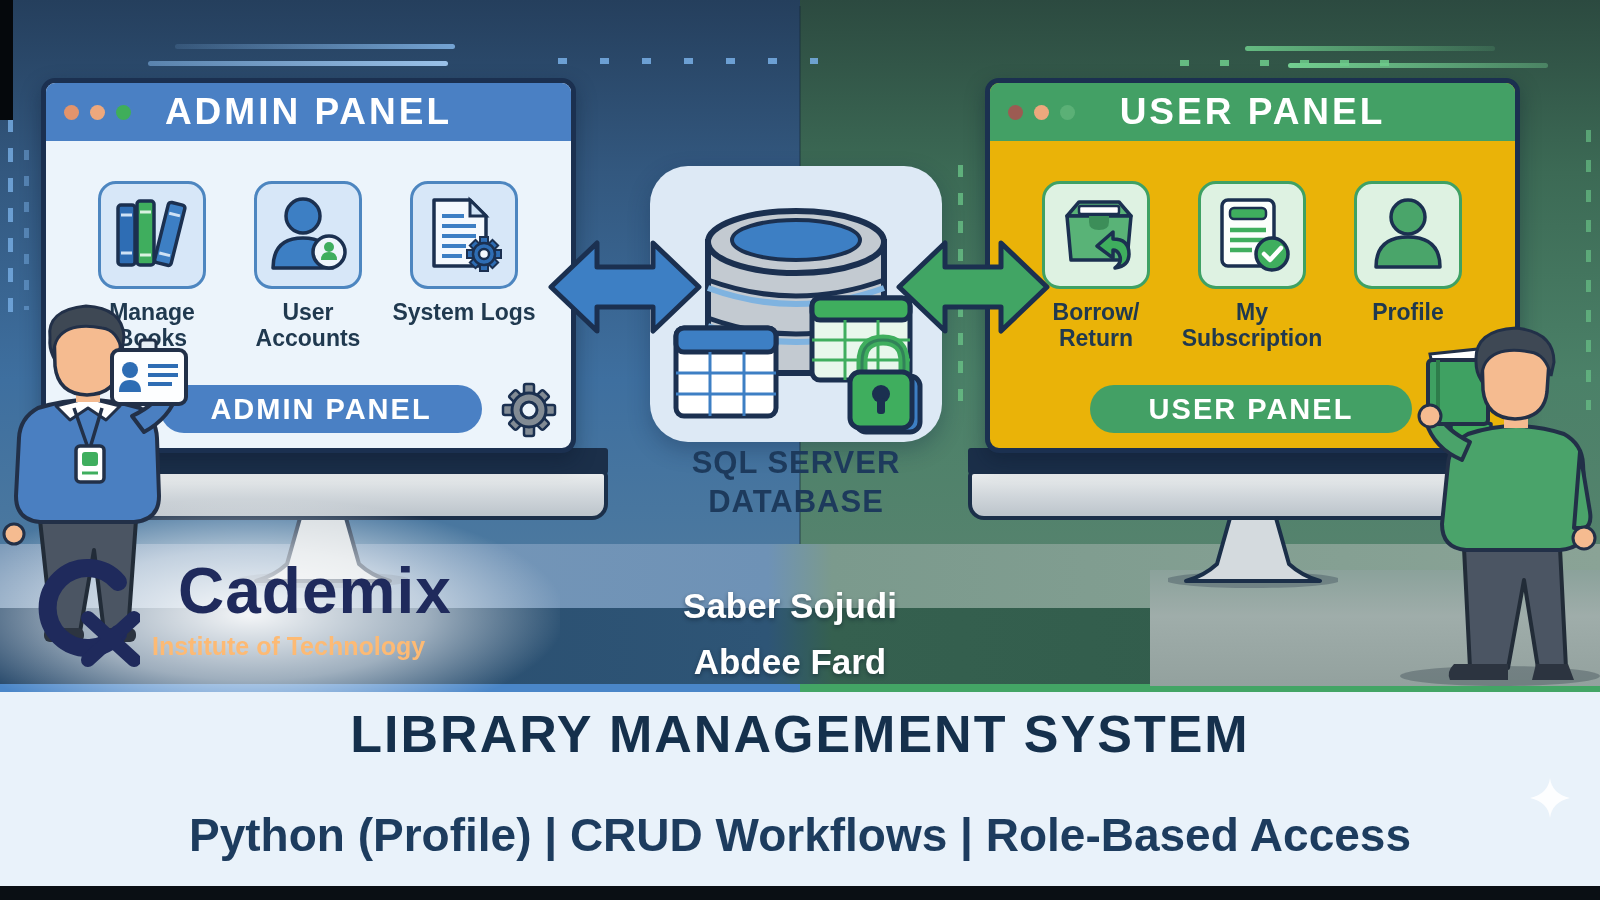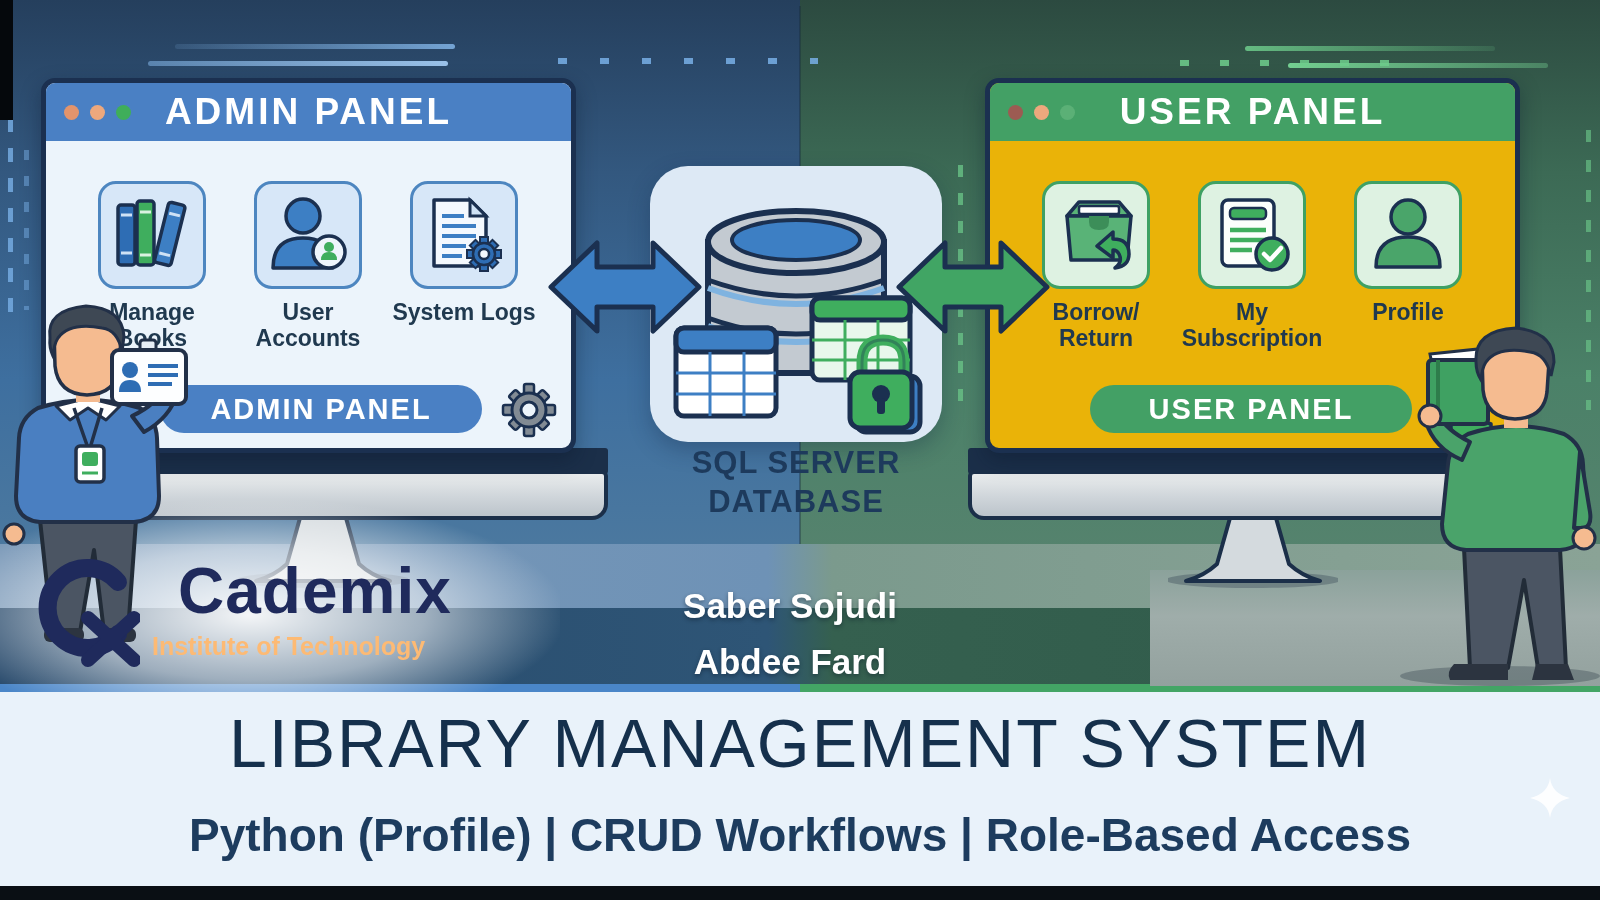--- a/index.html
+++ b/index.html
@@ -89,21 +89,21 @@
   .logo-tagline{position:absolute;left:122px;top:80px;font-size:25px;font-weight:bold;color:#fdba74;}
 
   .credits{position:absolute;left:580px;width:420px;text-align:center;z-index:6;color:#fff;
     font-weight:bold;font-size:35px;text-shadow:0 2px 4px rgba(10,25,40,.45);}
   .credits.a1{top:586px;}
   .credits.a2{top:642px;}
 
   
   .banner{position:absolute;left:0;top:692px;width:1600px;height:194px;background:#e9f2fa;z-index:8;}
   .banner-title{position:absolute;left:0;right:0;top:12px;text-align:center;color:#15304c;
-    font-weight:normal;font-size:68px;letter-spacing:2px;}
+    font-weight:bold;font-size:52px;letter-spacing:2px;}
   .banner-subtitle{position:absolute;left:0;right:0;top:116px;text-align:center;color:#1d3c5e;
     font-weight:bold;font-size:46px;}
   .sparkle{position:absolute;right:28px;top:84px;}
 </style>
 </head>
 <body>
 
 <div class="canvas">
 
   <div class="bg-left"></div>

